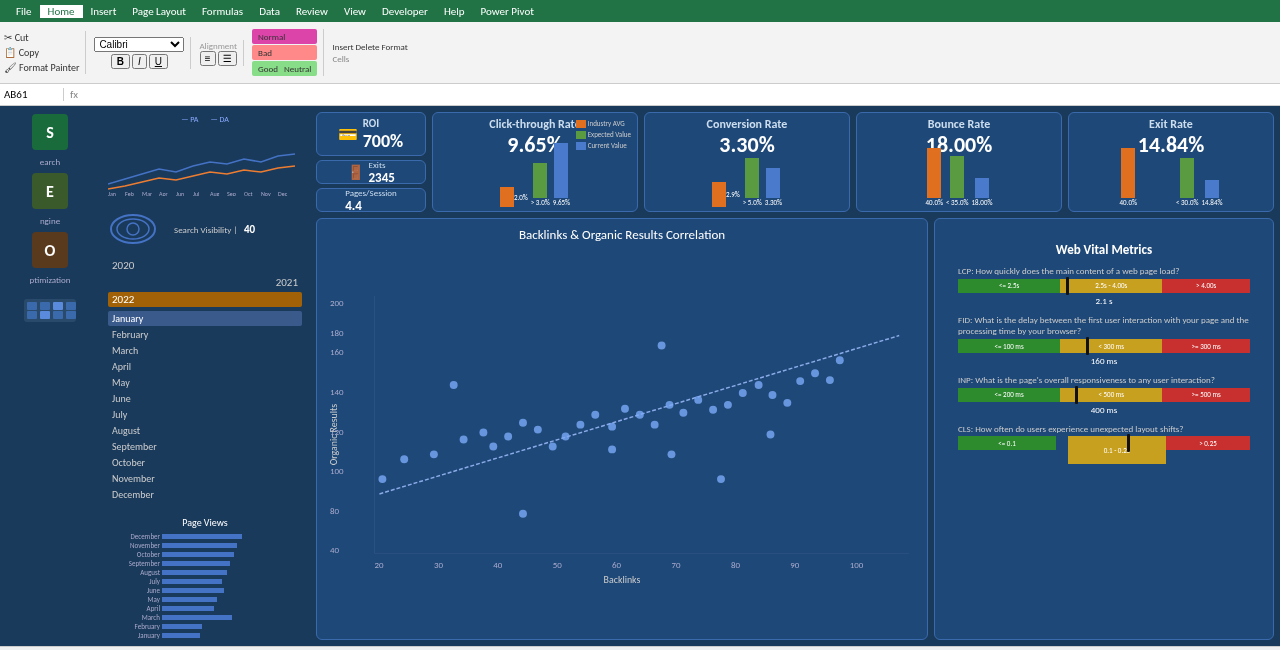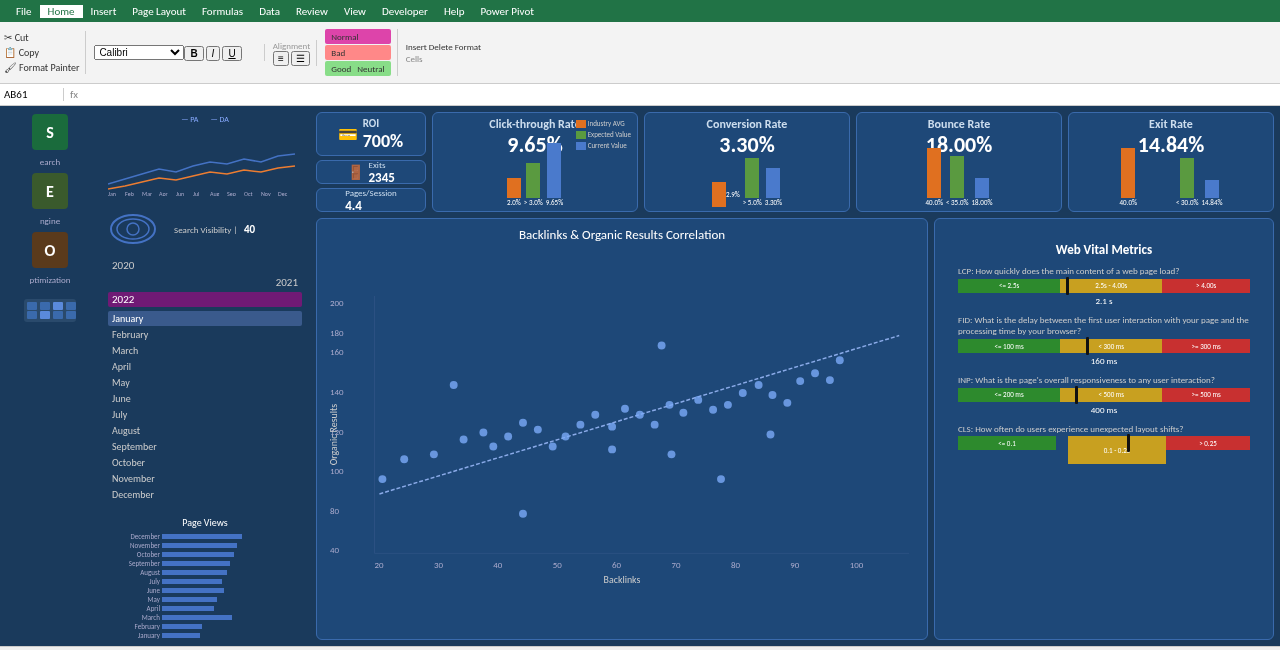--- a/index.html
+++ b/index.html
@@ -61,21 +61,21 @@
   <span class="ribbon-tab">Help</span>
   <span class="ribbon-tab">Power Pivot</span>
 </div>
 
 <div class="toolbar" style="font-size:10px; color:#333;">
   <div style="display:flex;flex-direction:column;gap:2px;border-right:1px solid #ccc;padding-right:6px;margin-right:4px;">
     <span>✂ Cut</span>
       <span>📋 Copy</span>
       <span>🖌 Format Painter</span>
   </div>
-  <div style="display:flex;flex-direction:row;align-items:center;border-right:1px solid #ccc;padding-right:22px;margin-right:4px;">
+  <div style="display:flex;flex-direction:column;align-items:center;border-right:1px solid #ccc;padding-right:6px;margin-right:4px;">
     <select style="font-size:10px;width:90px;"><option>Calibri</option></select>
     <div style="display:flex;gap:2px;margin-top:2px;">
       <button style="font-size:10px;font-weight:bold;padding:0 4px;">B</button>
       <button style="font-size:10px;font-style:italic;padding:0 4px;">I</button>
       <button style="font-size:10px;text-decoration:underline;padding:0 4px;">U</button>
     </div>
   </div>
   <div style="display:flex;flex-direction:column;align-items:center;border-right:1px solid #ccc;padding-right:6px;margin-right:4px;">
     <span style="font-size:9px;color:#999;">Alignment</span>
     <div style="display:flex;gap:2px;">
@@ -159,21 +159,21 @@
       </svg>
       <div>
         <span style="font-size:9px;color:#ccc;">Search Visibility |</span>
         <span style="font-size:11px;color:#fff;font-weight:bold;margin-left:4px;">40</span>
       </div>
     </div>
 
     <div style="display:flex;flex-direction:column;gap:2px;padding:2px 4px;">
       <span style="font-size:11px;color:#ccc;padding:1px 4px;cursor:pointer;">2020</span>
       <span style="font-size:11px;color:#ccc;padding:1px 4px;cursor:pointer;text-align:right;">2021</span>
-      <span style="font-size:11px;color:#fff;padding:1px 4px;cursor:pointer;background:#701a75;border-radius:2px;">2022</span>
+      <span style="font-size:11px;color:#fff;padding:1px 4px;cursor:pointer;background:#a16207;border-radius:2px;">2022</span>
     </div>
 
     <div style="display:flex;flex-direction:column;gap:1px;padding:2px 4px;flex:1;">
       <span style="font-size:10px;color:#fff;padding:1px 4px;background:#3a5a8c;border-radius:2px;cursor:pointer;">January</span>
       <span style="font-size:10px;color:#ccc;padding:1px 4px;cursor:pointer;">February</span>
       <span style="font-size:10px;color:#ccc;padding:1px 4px;cursor:pointer;">March</span>
       <span style="font-size:10px;color:#ccc;padding:1px 4px;cursor:pointer;">April</span>
       <span style="font-size:10px;color:#ccc;padding:1px 4px;cursor:pointer;">May</span>
       <span style="font-size:10px;color:#ccc;padding:1px 4px;cursor:pointer;">June</span>
       <span style="font-size:10px;color:#ccc;padding:1px 4px;cursor:pointer;">July</span>
@@ -267,21 +267,21 @@
             <div style="font-size:9px;color:#cde;">Pages/Session</div>
             <div style="font-size:13px;color:#fff;font-weight:bold;">4.4</div>
           </div>
         </div>
       </div>
 
       <div class="kpi-card big" style="position:relative;">
         <div style="font-size:12px;color:#cde;font-weight:600;">Click-through Rate</div>
         <div style="font-size:22px;color:#fff;font-weight:bold;">9.65%</div>
         <div style="display:flex;gap:3px;align-items:flex-end;height:45px;margin-top:4px;">
-          <div style="display:flex;flex-direction:column;align-items:center;">
+          <div style="display:flex;flex-direction:row;align-items:center;">
             <div style="width:14px;height:20px;background:#e07020;"></div>
             <span style="font-size:7px;color:#fff;">2.0%</span>
           </div>
           <div style="display:flex;flex-direction:column;align-items:center;">
             <div style="width:14px;height:35px;background:#5a9a40;"></div>
             <span style="font-size:7px;color:#fff;">&gt; 3.0%</span>
           </div>
           <div style="display:flex;flex-direction:column;align-items:center;">
             <div style="width:14px;height:55px;background:#4a7acc;"></div>
             <span style="font-size:7px;color:#fff;">9.65%</span>

